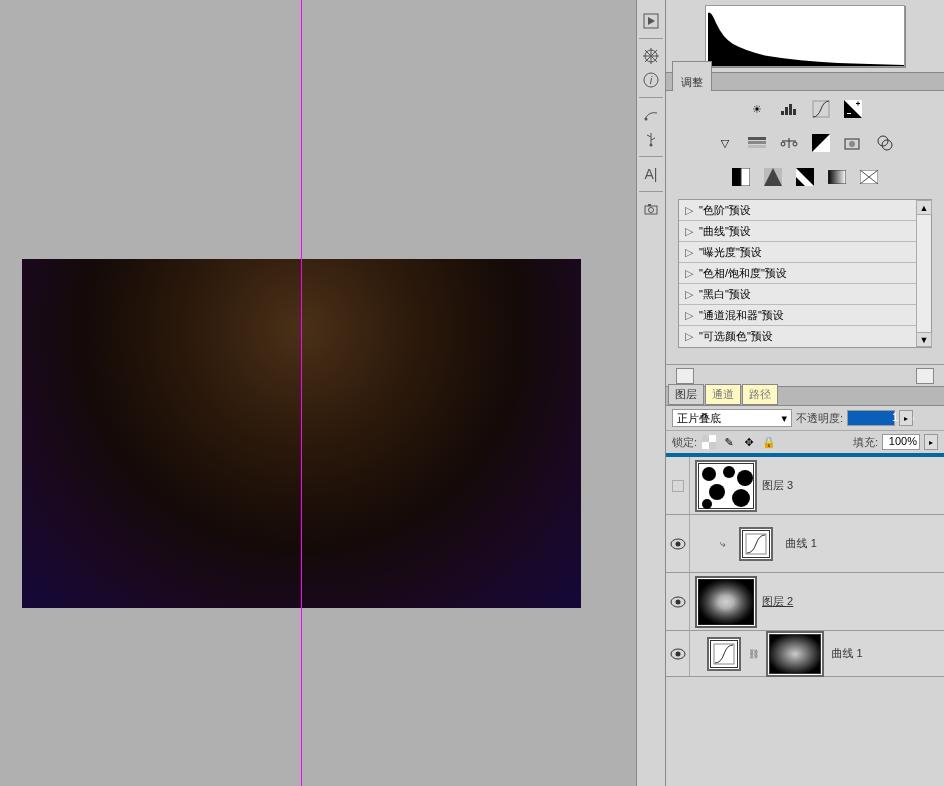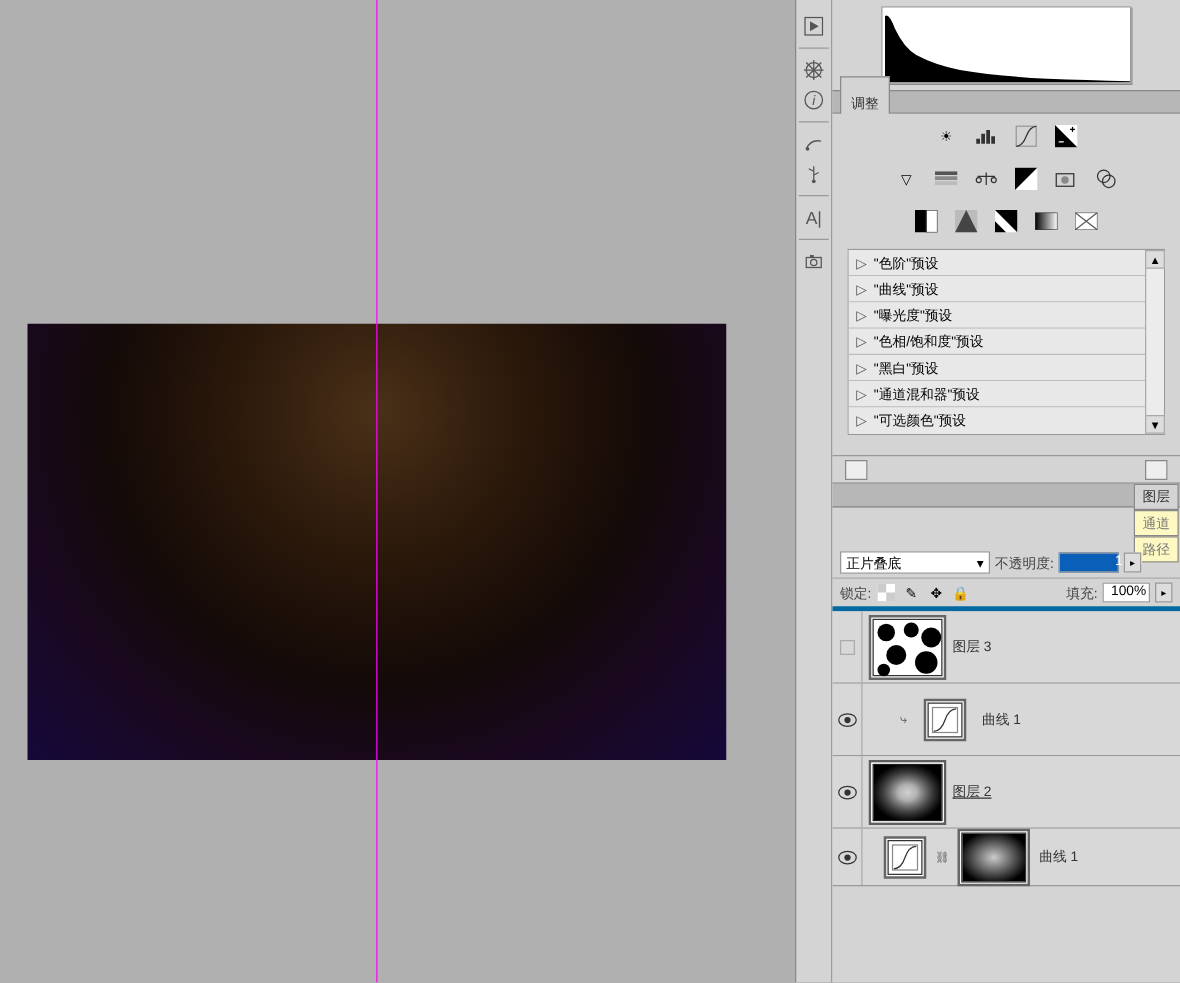--- a/index.html
+++ b/index.html
@@ -33,24 +33,24 @@
 .preset-arrow { width: 10px; color: #555; }
 .scroll-bar { width: 15px; background: #ececec; border-left: 1px solid #aaa; position: relative; }
 .scroll-up, .scroll-down { height: 15px; display: flex; align-items: center; justify-content: center; background: #ddd; border: 1px solid #aaa; font-size: 9px; position: absolute; left: -1px; right: -1px; }
 .scroll-up { top: 0; }
 .scroll-down { bottom: 0; }
 
 .panel-footer { height: 22px; background: #d4d4d4; border-top: 1px solid #999; display: flex; align-items: center; justify-content: space-between; padding: 0 10px; }
 .fbtn { width: 18px; height: 16px; border: 1px solid #888; background: #eee; }
 
 .layers-panel { flex: 1; background: #d4d4d4; display: flex; flex-direction: column; border-top: 1px solid #888; }
-.layers-tabs { height: 19px; background: #b7b7b7; display: flex; align-items: flex-end; padding-left: 2px; border-bottom: 1px solid #888; flex-direction: column; }
+.layers-tabs { height: 19px; background: #b7b7b7; display: flex; align-items: flex-end; padding-left: 2px; border-bottom: 1px solid #888; }
 .layers-tab { padding: 2px 6px; border: 1px solid #888; background: #fef9c3; color: #777; margin-right: 1px; }
 .layers-tab.active { background: #d4d4d4; color: #333; }
-.layer-controls-row { display: flex; align-items: center; padding: 3px 6px; gap: 4px; border-bottom: 1px solid #aaa; margin-top: 32px; }
+.layer-controls-row { display: flex; align-items: center; padding: 3px 6px; gap: 4px; border-bottom: 1px solid #aaa; }
 .blend-select { width: 120px; height: 18px; border: 1px solid #999; background: #fff; padding: 0 4px; display: flex; align-items: center; justify-content: space-between; }
 .label-txt { color: #444; }
 .num-input { width: 38px; height: 16px; border: 1px solid #999; background: #fff; text-align: right; padding-right: 2px; }
 .num-input.sel { background: #0a5fb8; color: #fff; padding-left: 44px; }
 .arrow-btn { width: 14px; height: 16px; border: 1px solid #999; background: #ddd; display: flex; align-items: center; justify-content: center; font-size: 8px; }
 .lock-row { display: flex; align-items: center; padding: 3px 6px; gap: 4px; border-bottom: 4px solid #0369a1; justify-content: flex-end; }
 .lock-icon { width: 16px; height: 16px; display: flex; align-items: center; justify-content: center; }
 
 .layers-list { flex: 1; overflow-y: auto; }
 .layer-row { display: flex; align-items: center; height: 58px; border-bottom: 1px solid #999; background: #d8d8d8; }

